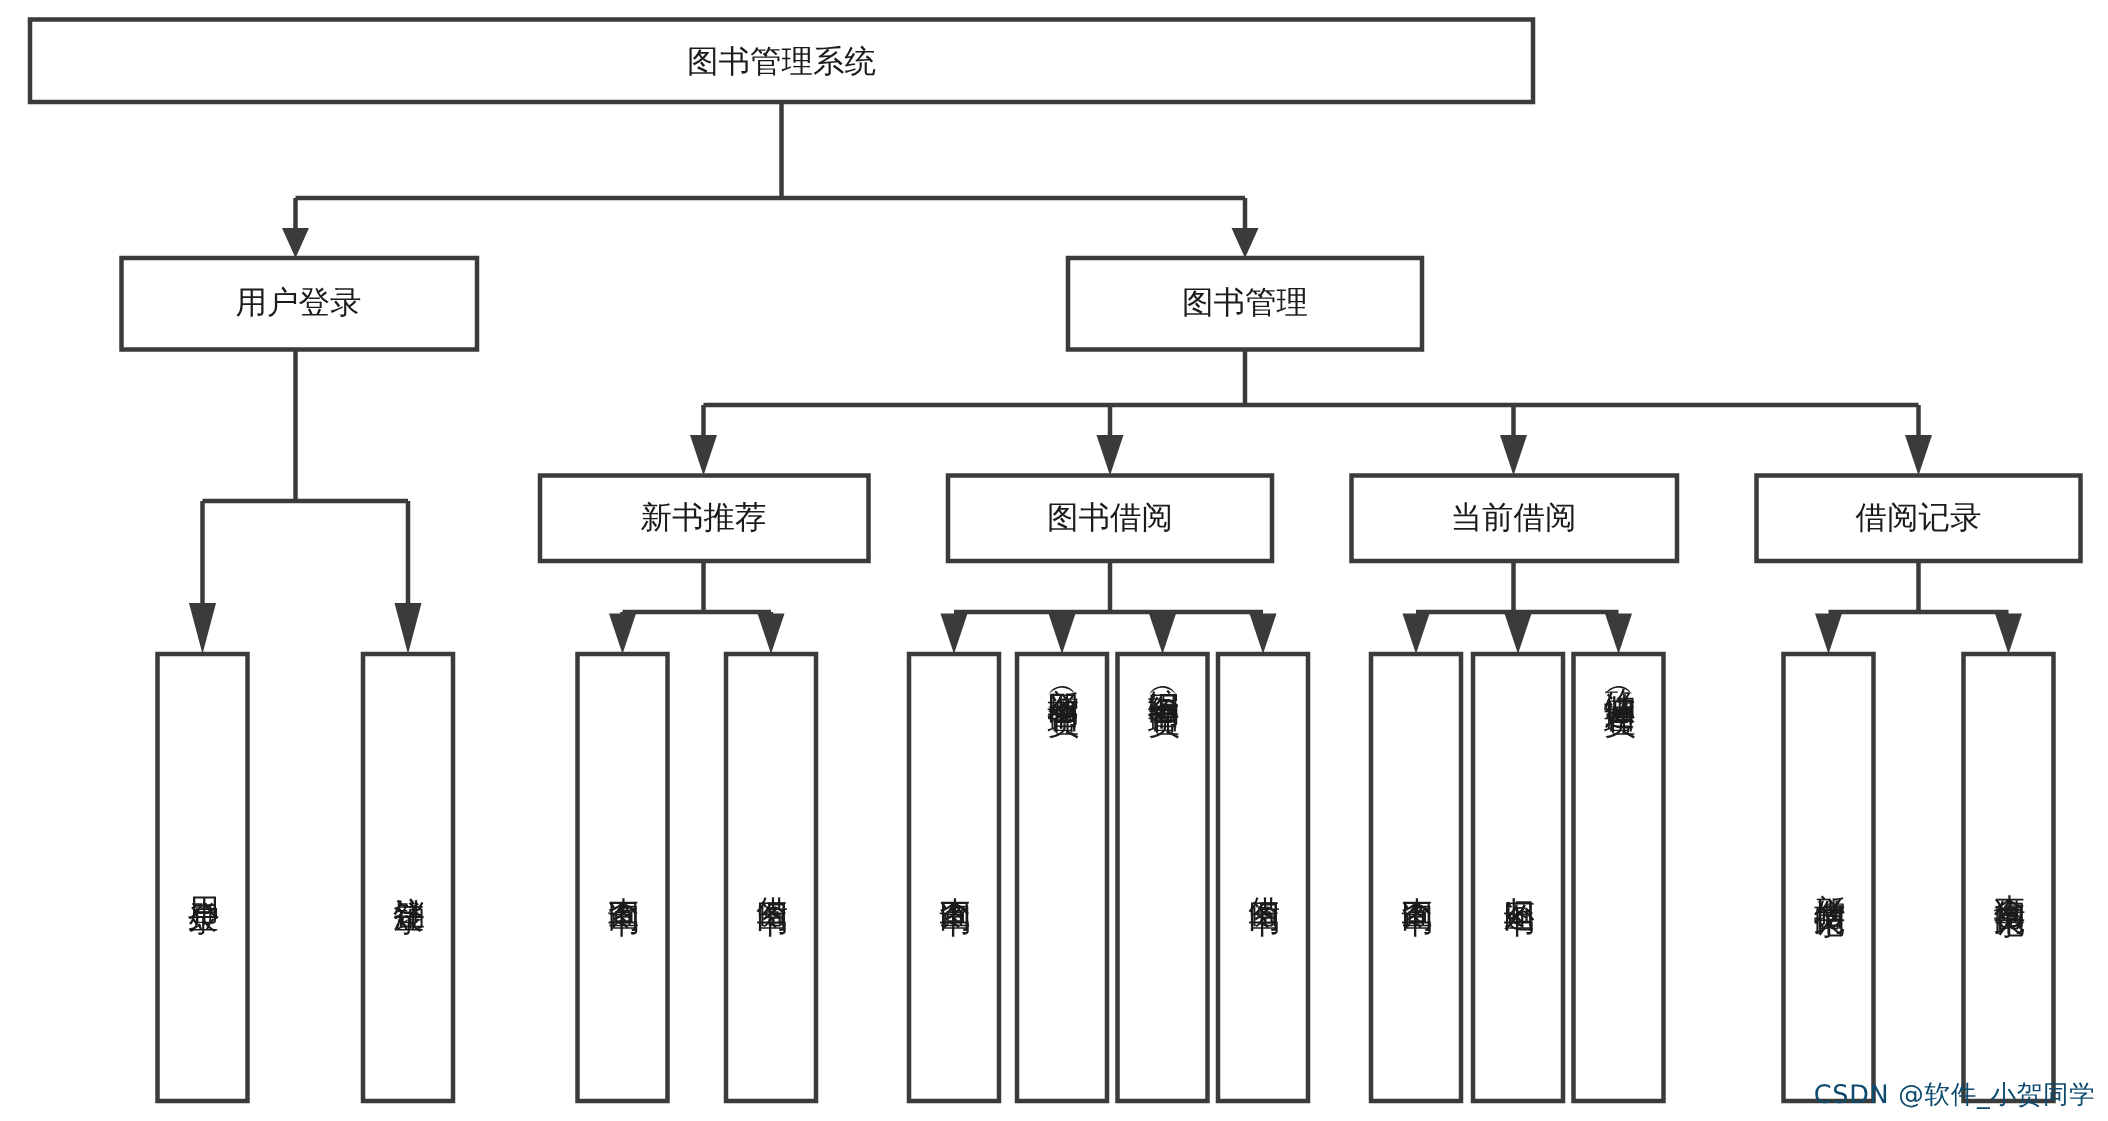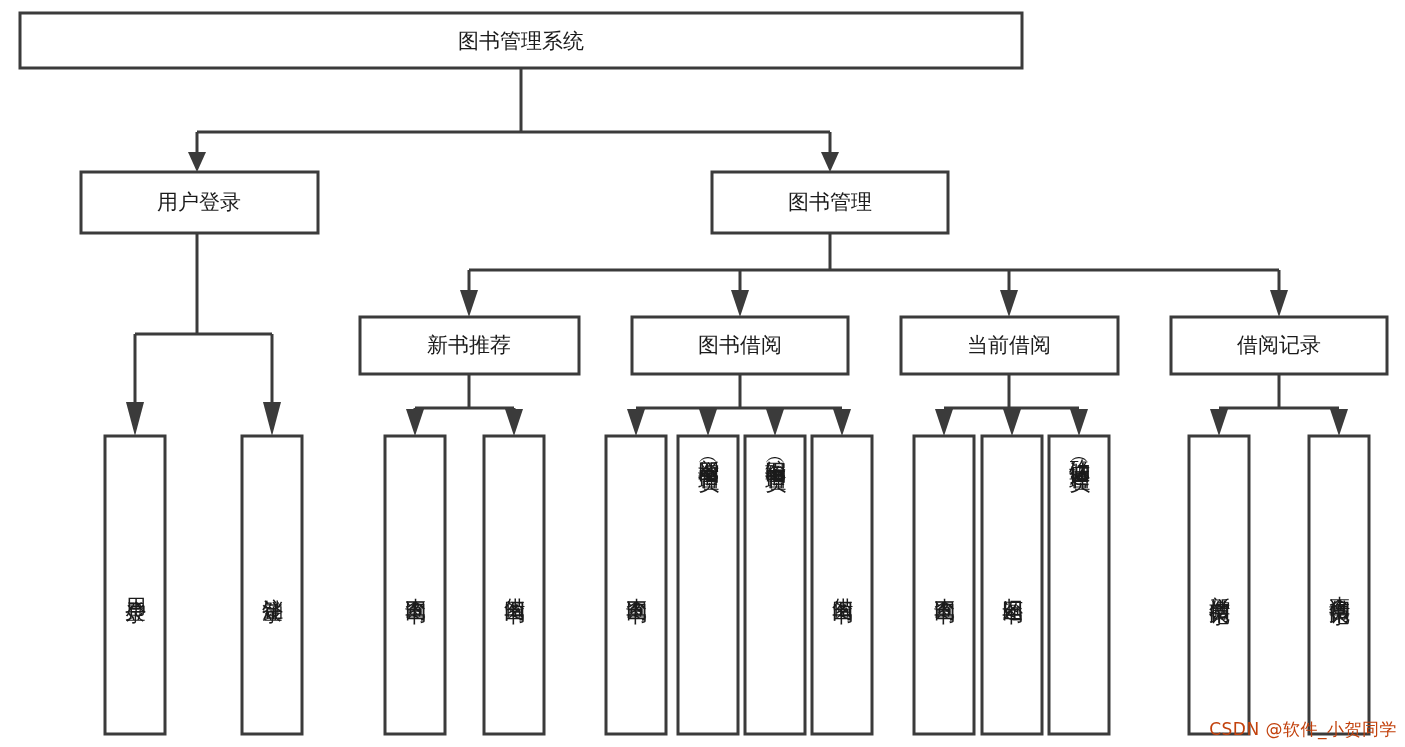--- a/index.html
+++ b/index.html
@@ -65,21 +65,21 @@
     color: #1b1b1b;
     white-space: nowrap;
     text-align: center;
   }
   .watermark {
     position: absolute;
     right: 8px;
     bottom: 6px;
     font-family: "DejaVu Sans", "Liberation Sans", sans-serif;
     font-size: 17px;
-    color: #c2410c;
+    color: #0c4a6e;
     letter-spacing: 0.5px;
     user-select: none;
   }
 </style>
 </head>
 <body>
 
 <div id="diagram-root">
 
   <svg class="diagram-canvas" viewBox="0 0 1405 747">

